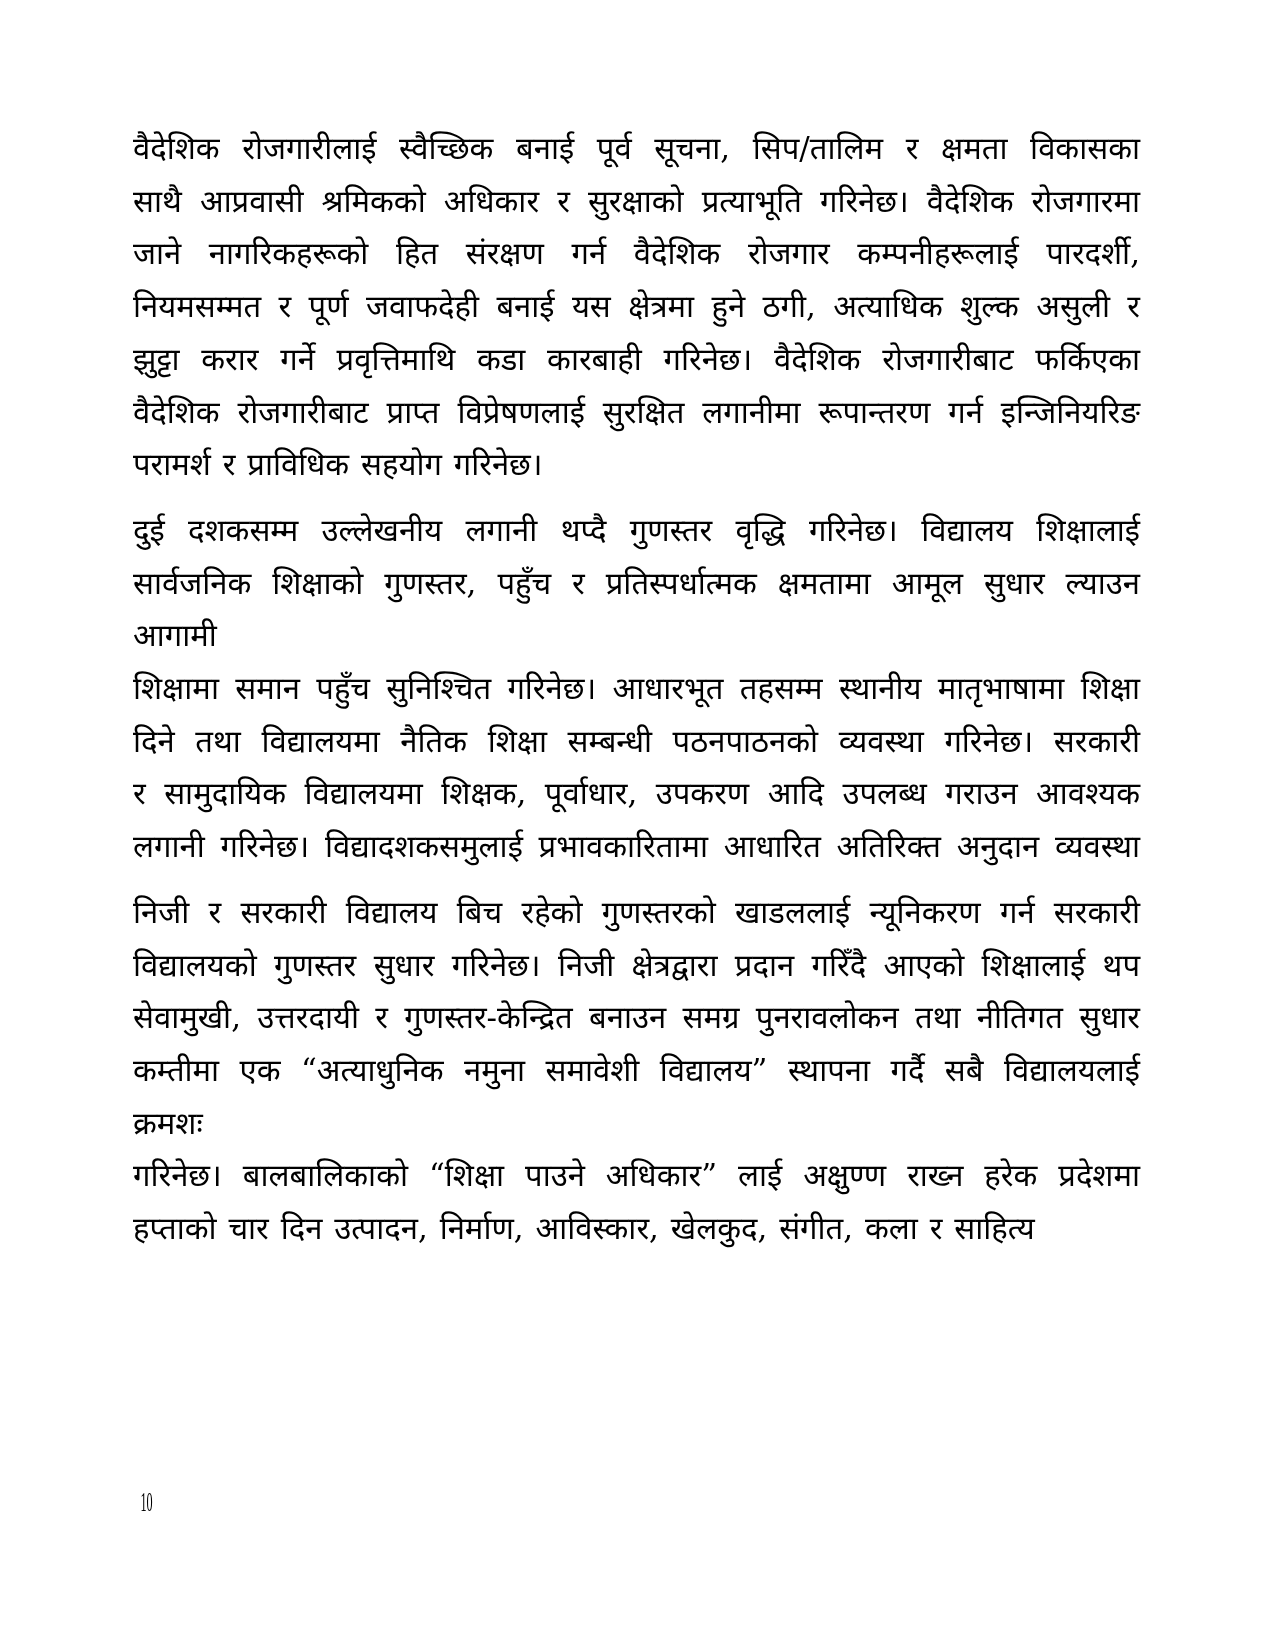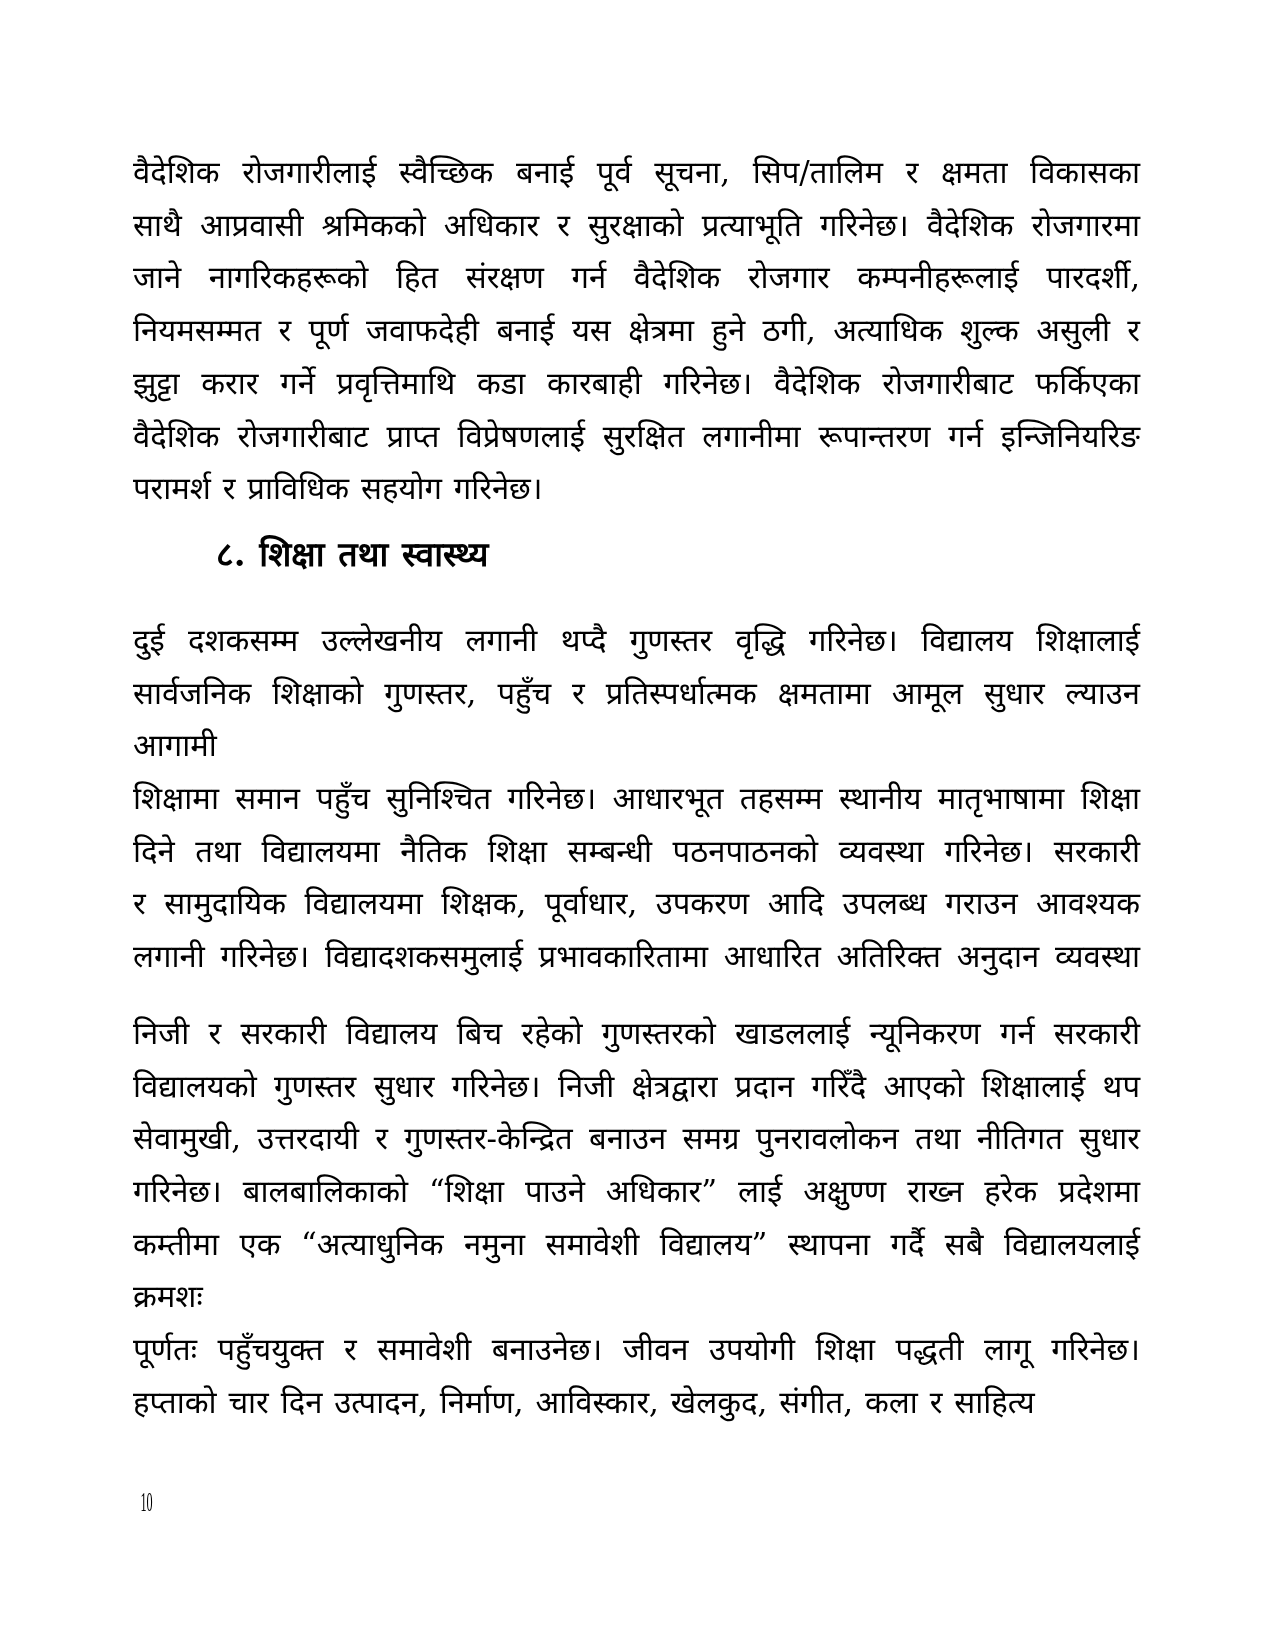--- a/index.html
+++ b/index.html
@@ -16,21 +16,21 @@
   }
   .content {
     position: absolute;
     left: 133px;
     top: 122px;
     width: 1007px;
     font-size: 31px;
     line-height: 52.7px;
     word-spacing: 2px;
   }
-  .paragraph { margin-bottom: 13px; margin-top: 24px; }
+  .paragraph { margin-bottom: 13px; }
   .paragraph .line {
     text-align: justify;
     text-align-last: justify;
     white-space: normal;
   }
   .paragraph .line.last {
     text-align-last: left;
   }
   .heading {
     font-weight: bold;
@@ -63,35 +63,33 @@
   <div class="content">
       <div class="paragraph">
         <div class="line">वैदेशिक रोजगारीलाई स्वैच्छिक बनाई पूर्व सूचना, सिप/तालिम र क्षमता विकासका</div>
         <div class="line">साथै आप्रवासी श्रमिकको अधिकार र सुरक्षाको प्रत्याभूति गरिनेछ। वैदेशिक रोजगारमा</div>
         <div class="line">जाने नागरिकहरूको हित संरक्षण गर्न वैदेशिक रोजगार कम्पनीहरूलाई पारदर्शी,</div>
         <div class="line">नियमसम्मत र पूर्ण जवाफदेही बनाई यस क्षेत्रमा हुने ठगी, अत्याधिक शुल्क असुली र</div>
         <div class="line">झुट्टा करार गर्ने प्रवृत्तिमाथि कडा कारबाही गरिनेछ। वैदेशिक रोजगारीबाट फर्किएका</div>
         <div class="line">वैदेशिक रोजगारीबाट प्राप्त विप्रेषणलाई सुरक्षित लगानीमा रूपान्तरण गर्न इन्जिनियरिङ</div>
         <div class="line last">परामर्श र प्राविधिक सहयोग गरिनेछ।</div>
       </div>
-      <div class="heading">८. शिक्षा तथा स्वास्थ्य</div>
       <div class="paragraph">
         <div class="line">दुई दशकसम्म उल्लेखनीय लगानी थप्दै गुणस्तर वृद्धि गरिनेछ। विद्यालय शिक्षालाई</div>
         <div class="line">सार्वजनिक शिक्षाको गुणस्तर, पहुँच र प्रतिस्पर्धात्मक क्षमतामा आमूल सुधार ल्याउन आगामी</div>
         <div class="line">शिक्षामा समान पहुँच सुनिश्चित गरिनेछ। आधारभूत तहसम्म स्थानीय मातृभाषामा शिक्षा</div>
         <div class="line">दिने तथा विद्यालयमा नैतिक शिक्षा सम्बन्धी पठनपाठनको व्यवस्था गरिनेछ। सरकारी</div>
         <div class="line">र सामुदायिक विद्यालयमा शिक्षक, पूर्वाधार, उपकरण आदि उपलब्ध गराउन आवश्यक</div>
         <div class="line">लगानी गरिनेछ। विद्यादशकसमुलाई प्रभावकारितामा आधारित अतिरिक्त अनुदान व्यवस्था</div>
       </div>
       <div class="paragraph">
         <div class="line">निजी र सरकारी विद्यालय बिच रहेको गुणस्तरको खाडललाई न्यूनिकरण गर्न सरकारी</div>
         <div class="line">विद्यालयको गुणस्तर सुधार गरिनेछ। निजी क्षेत्रद्वारा प्रदान गरिँदै आएको शिक्षालाई थप</div>
         <div class="line">सेवामुखी, उत्तरदायी र गुणस्तर-केन्द्रित बनाउन समग्र पुनरावलोकन तथा नीतिगत सुधार</div>
+        <div class="line">कम्तीमा एक “अत्याधुनिक नमुना समावेशी विद्यालय” स्थापना गर्दै सबै विद्यालयलाई क्रमशः</div>
         <div class="line">गरिनेछ। बालबालिकाको “शिक्षा पाउने अधिकार” लाई अक्षुण्ण राख्न हरेक प्रदेशमा</div>
-        <div class="line">कम्तीमा एक “अत्याधुनिक नमुना समावेशी विद्यालय” स्थापना गर्दै सबै विद्यालयलाई क्रमशः</div>
-        <div class="line">पूर्णतः पहुँचयुक्त र समावेशी बनाउनेछ। जीवन उपयोगी शिक्षा पद्धती लागू गरिनेछ।</div>
         <div class="line last">हप्ताको चार दिन उत्पादन, निर्माण, आविस्कार, खेलकुद, संगीत, कला र साहित्य</div>
       </div>
     </div>
   <div class="page-number">
     <span>10</span>
   </div>
 </div>
 
 </body></html>

